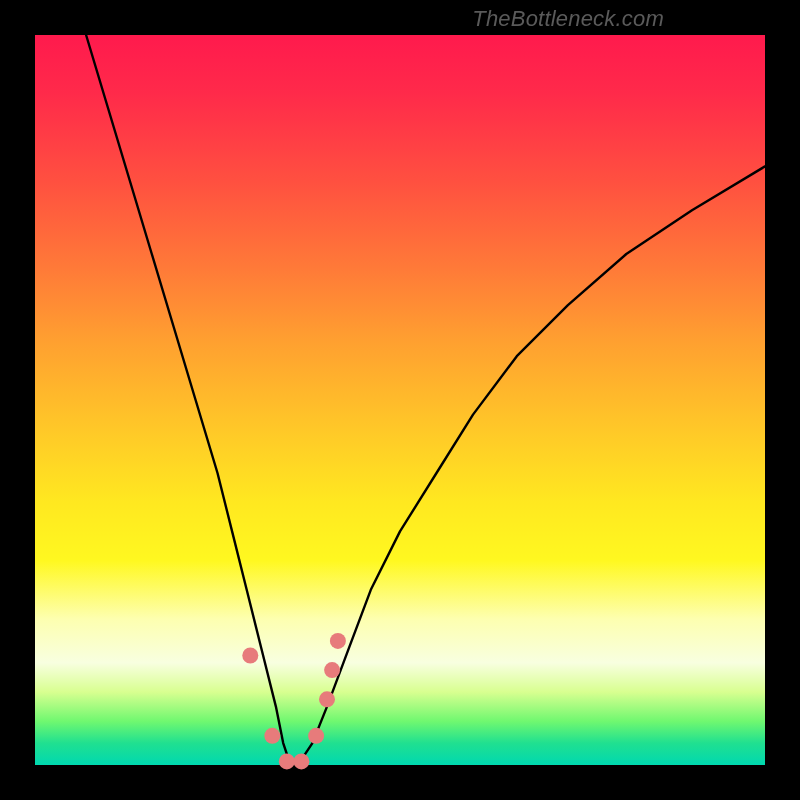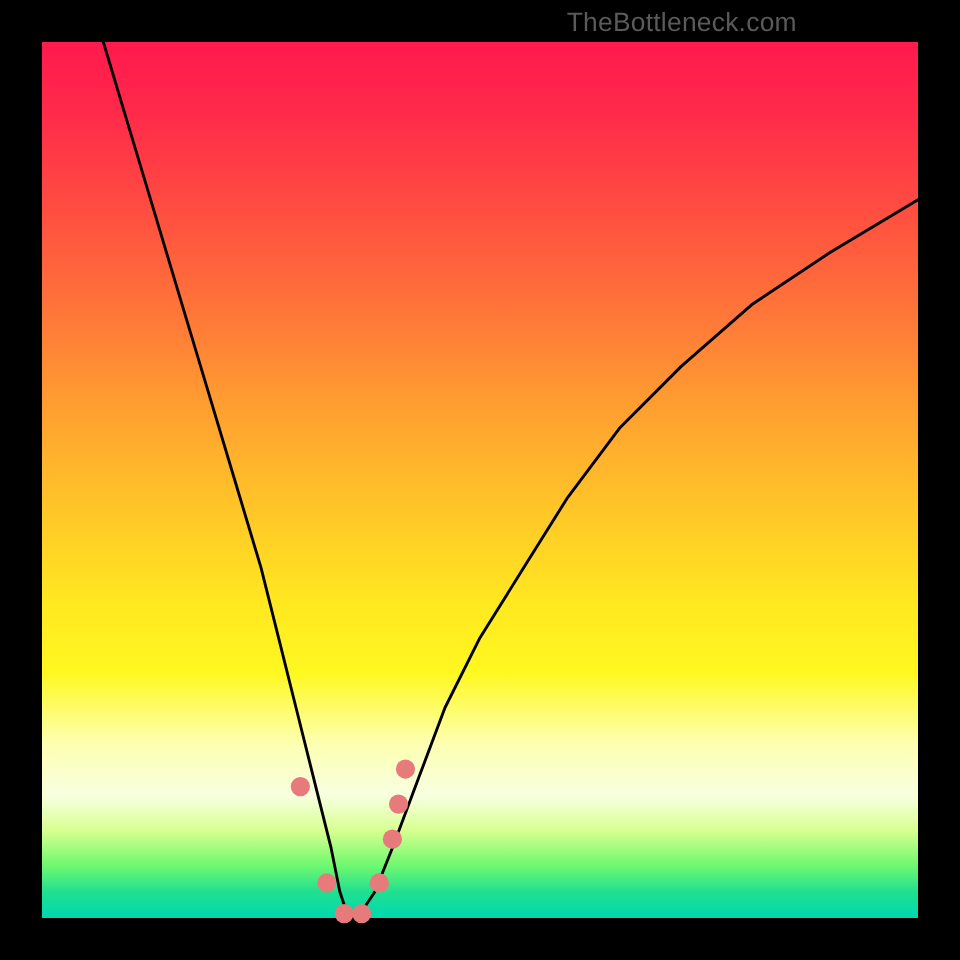--- a/index.html
+++ b/index.html
@@ -8,20 +8,21 @@
     width: 800px;
     height: 800px;
     overflow: hidden;
     background: #000;
   }
   .frame {
     position: relative;
     width: 674px;
     height: 800px;
     background: #000;
+    font-style: italic;
   }
   .plot-area {
     position: absolute;
     left: 35px;
     top: 35px;
     width: 730px;
     height: 730px;
     background: linear-gradient(
       to bottom,
       #ff1a4d 0%,

